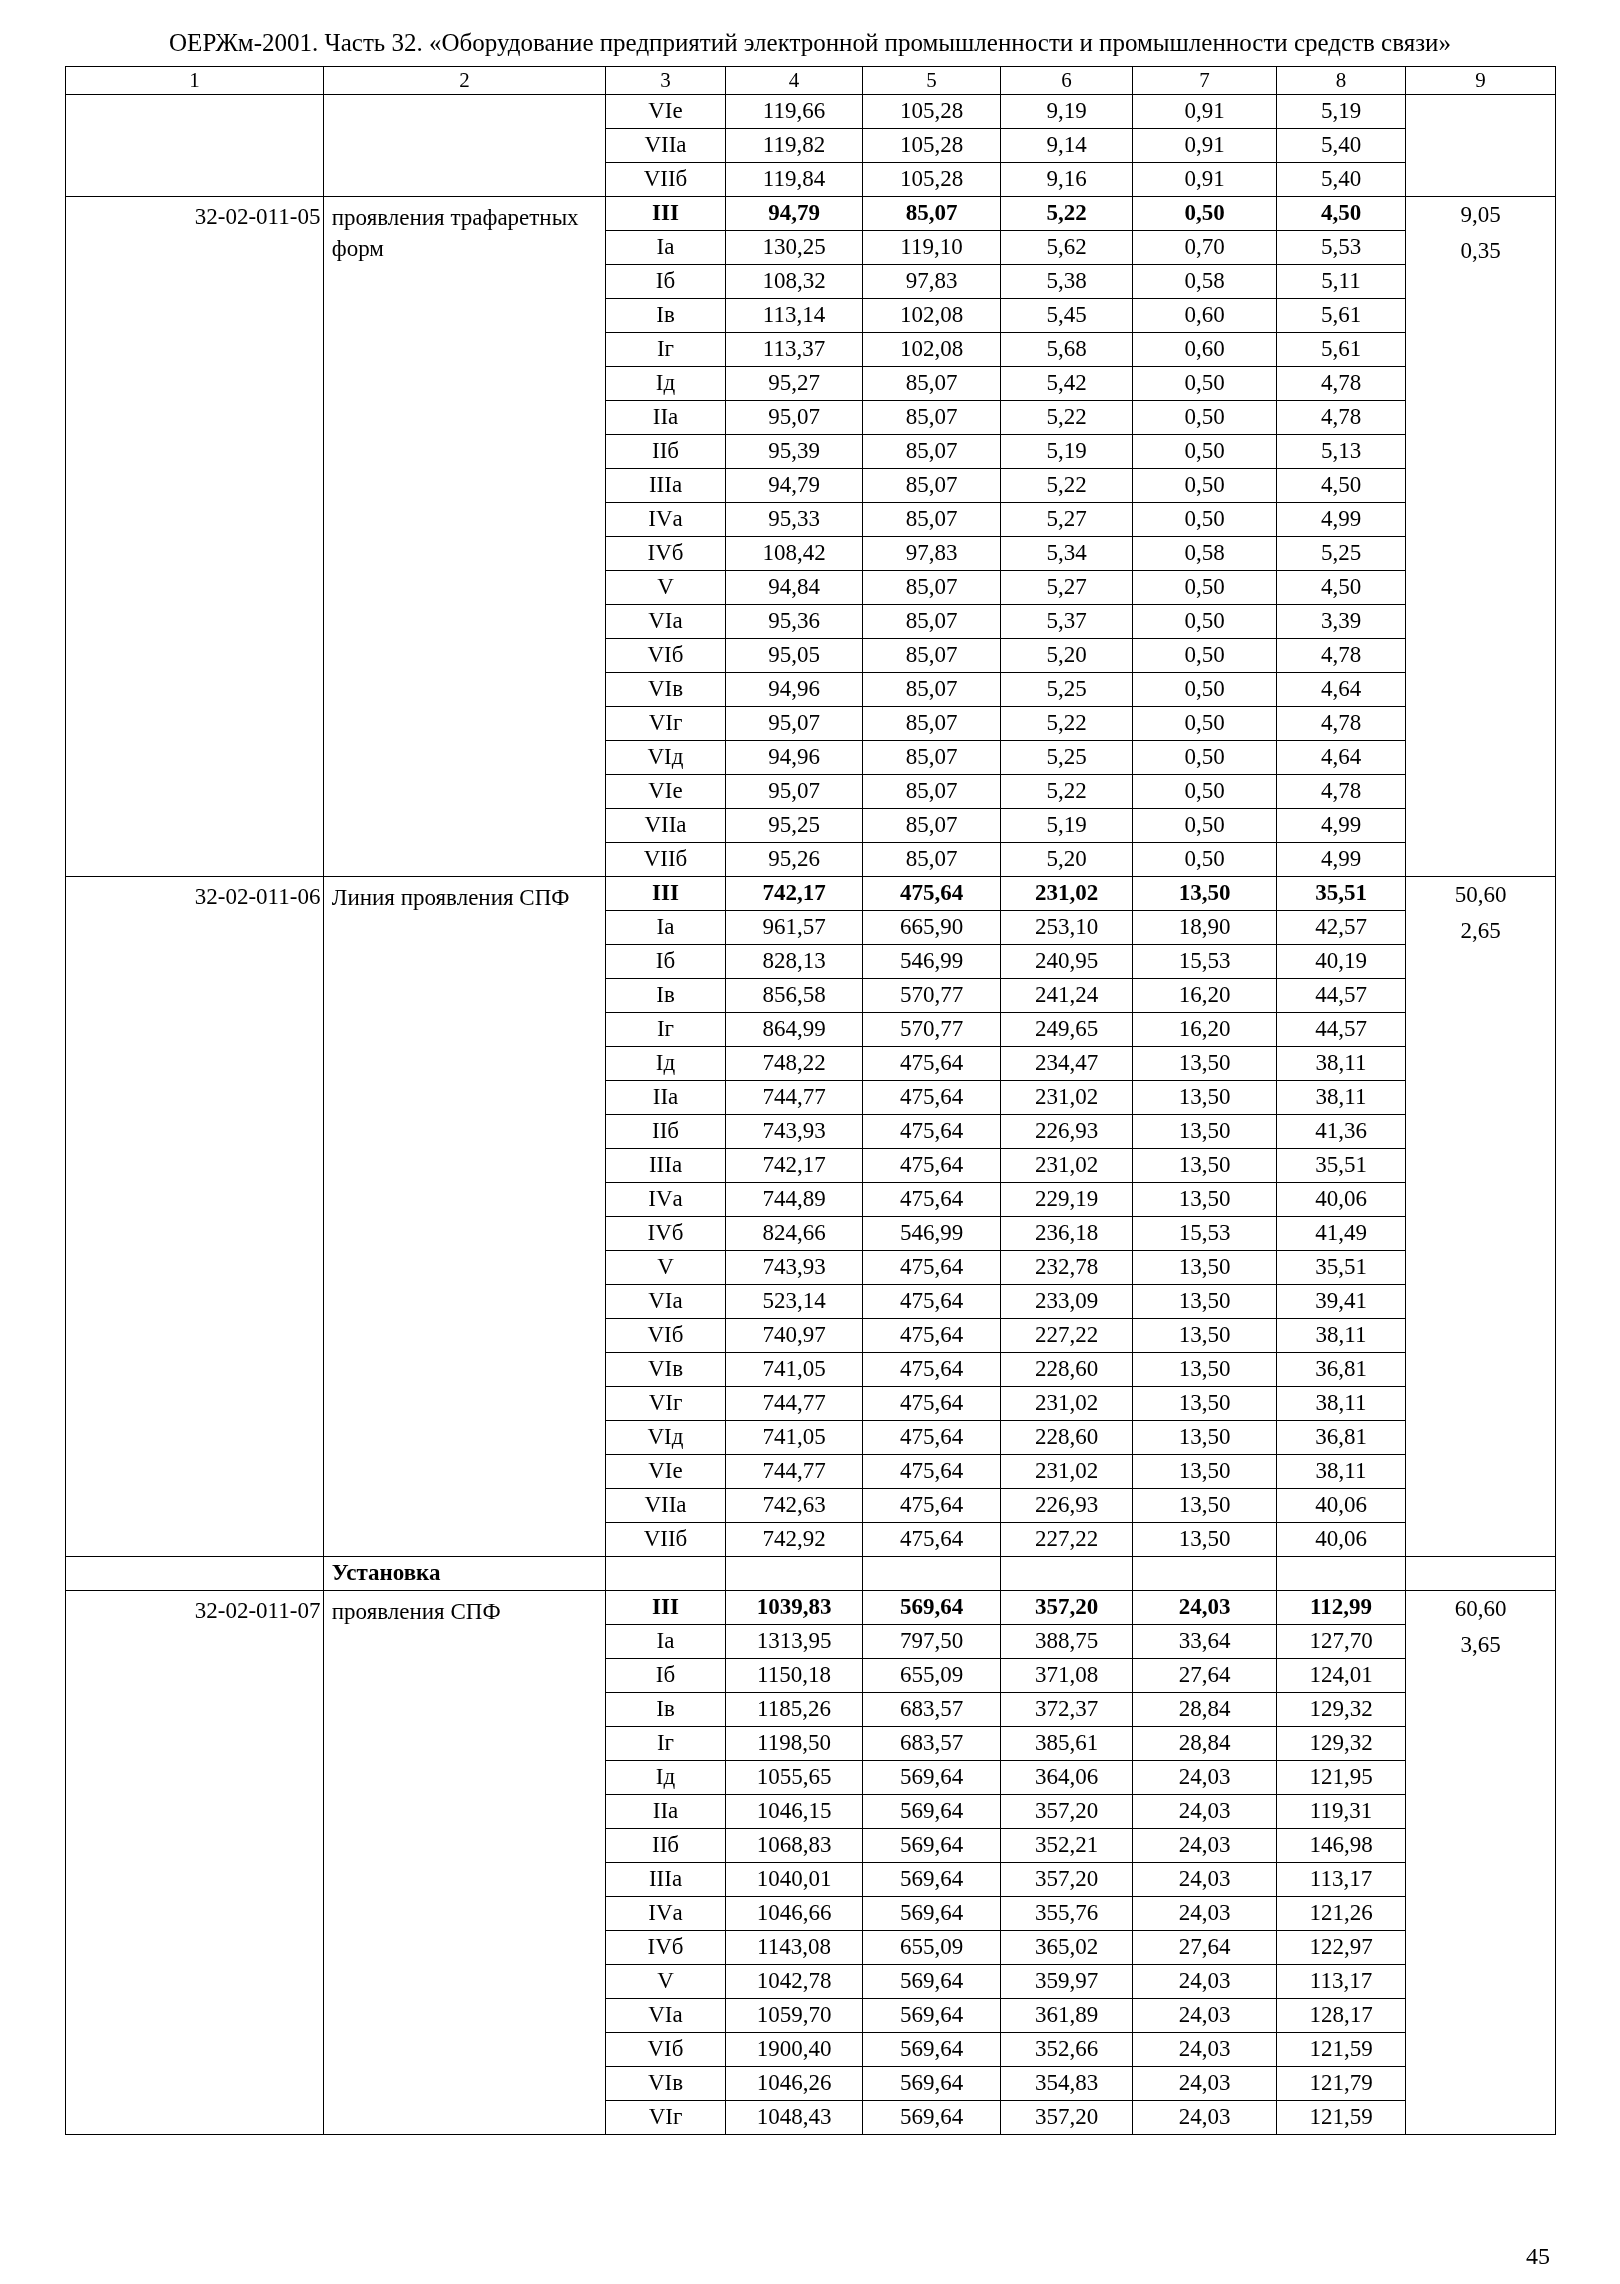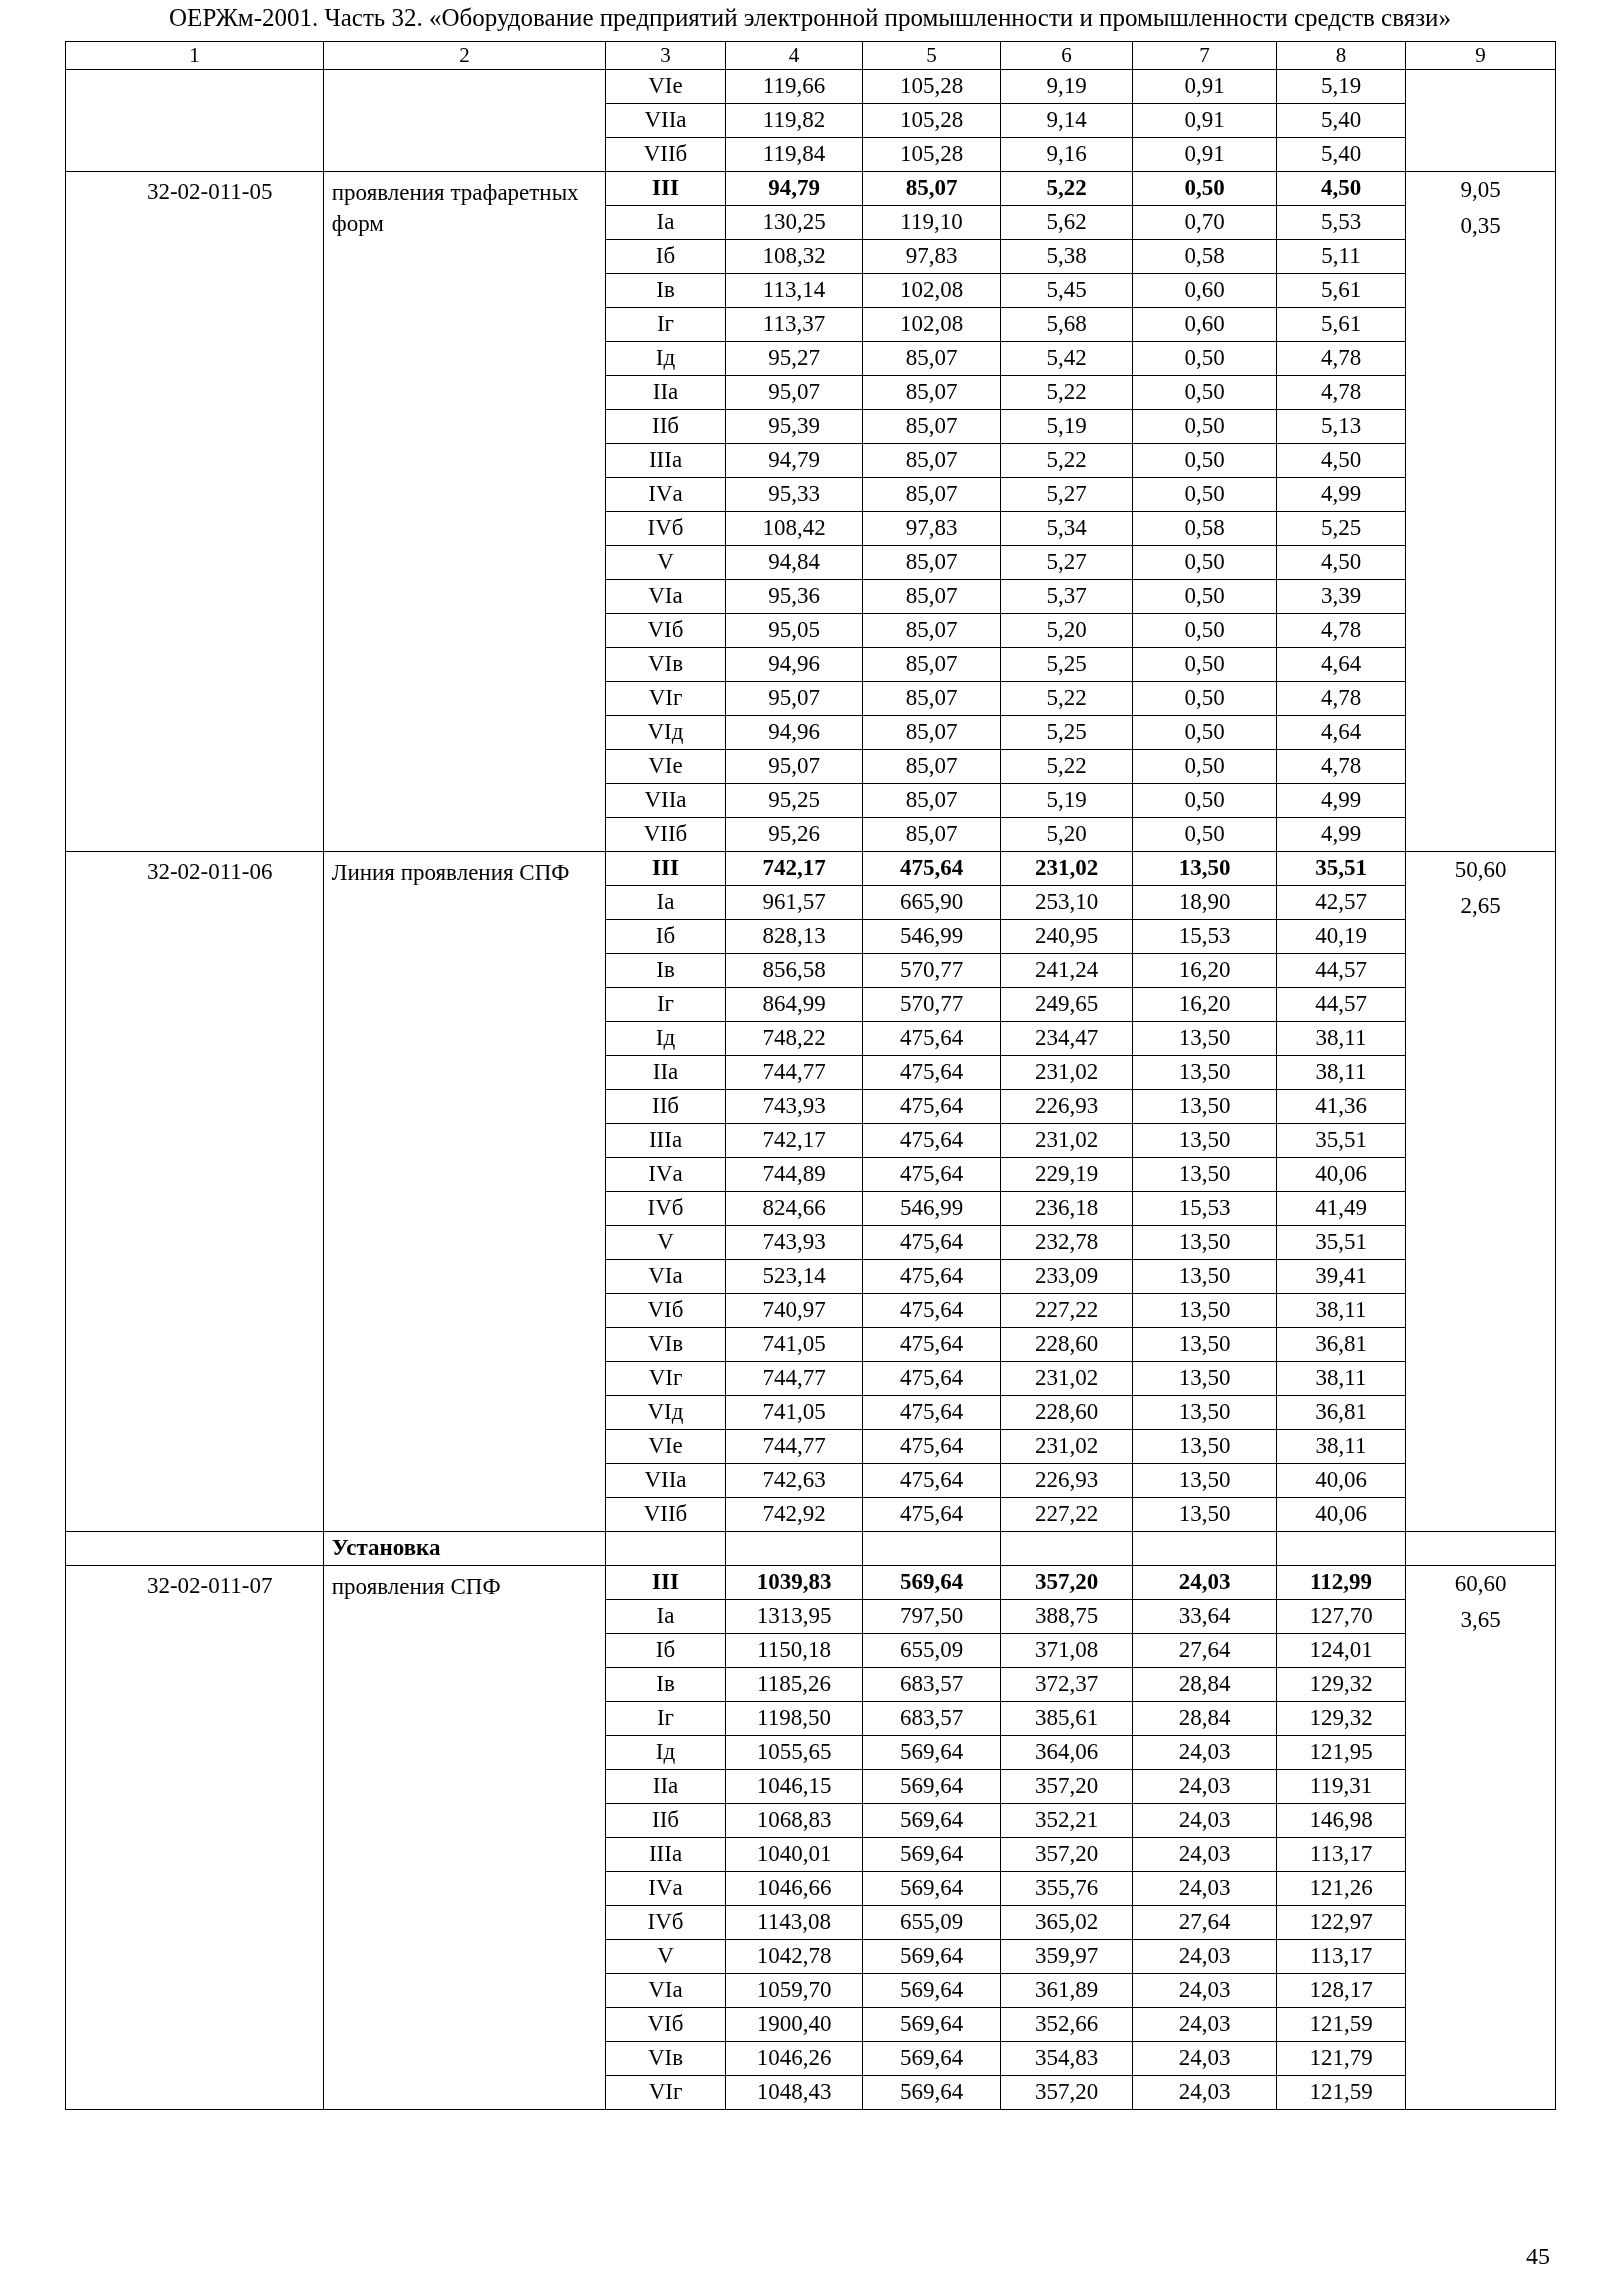--- a/index.html
+++ b/index.html
@@ -6,21 +6,21 @@
   html, body { margin: 0; padding: 0; }
   body {
     width: 1620px; height: 2284px;
     background: #ffffff; color: #000000;
     font-family: "Liberation Serif", serif;
     position: relative;
   }
   .doc-header {
     text-align: center;
     font-size: 25px;
-    padding-top: 4px;
+    padding-top: 29px;
     white-space: nowrap;
   }
   table.main {
     border-collapse: collapse;
     table-layout: fixed;
     width: 1490px;
     margin: 9px 0 0 65px;
   }
   th, td {
     border: 1.3px solid #000;
@@ -34,21 +34,21 @@
   }
   td {
     height: 34px;
     font-size: 23px;
     text-align: center;
     padding: 0 2.6px;
     line-height: 1.15;
   }
   td.code-cell {
     vertical-align: top;
-    text-align: center;
+    text-align: right;
     padding: 6.5px 2.6px 0 33px;
     white-space: nowrap;
   }
   td.desc-cell {
     vertical-align: top;
     text-align: left;
     padding: 5.2px 6.5px 0 7.8px;
     line-height: 1.35;
   }
   td.col9-cell {

